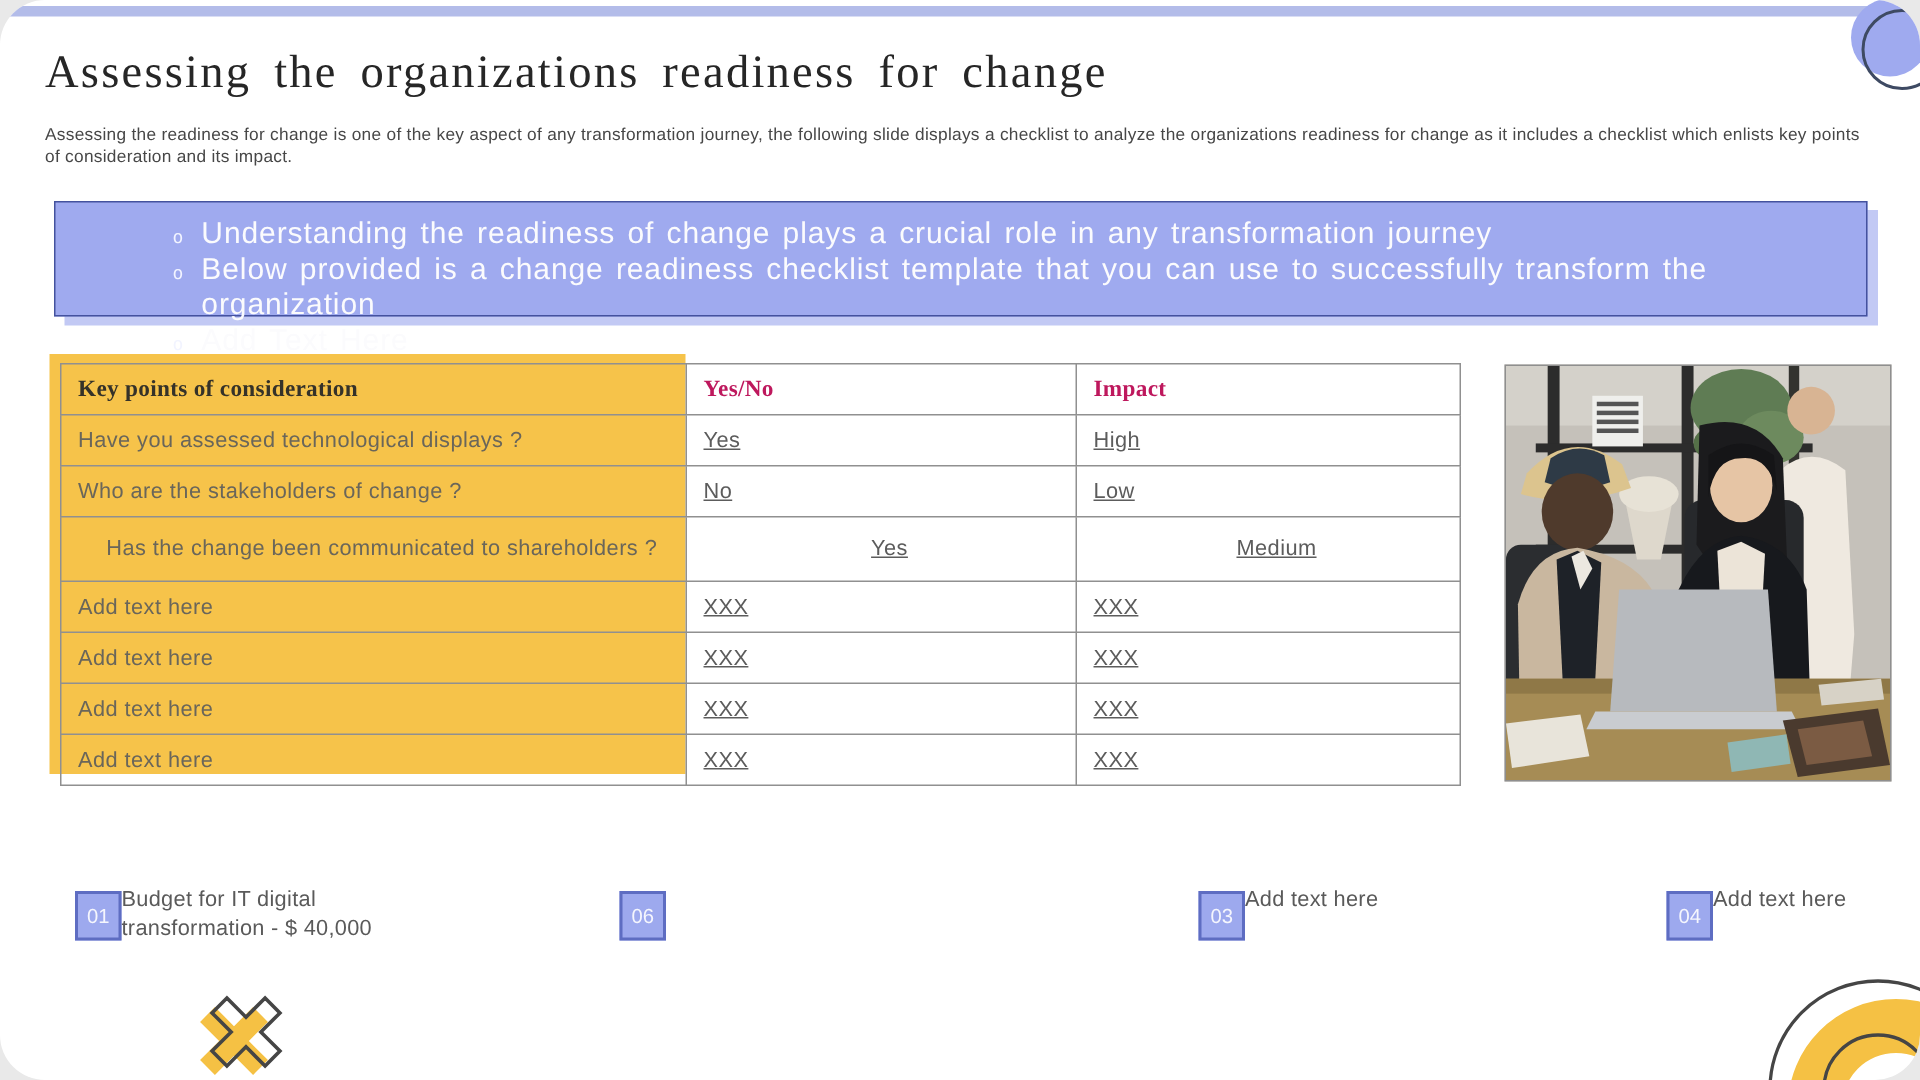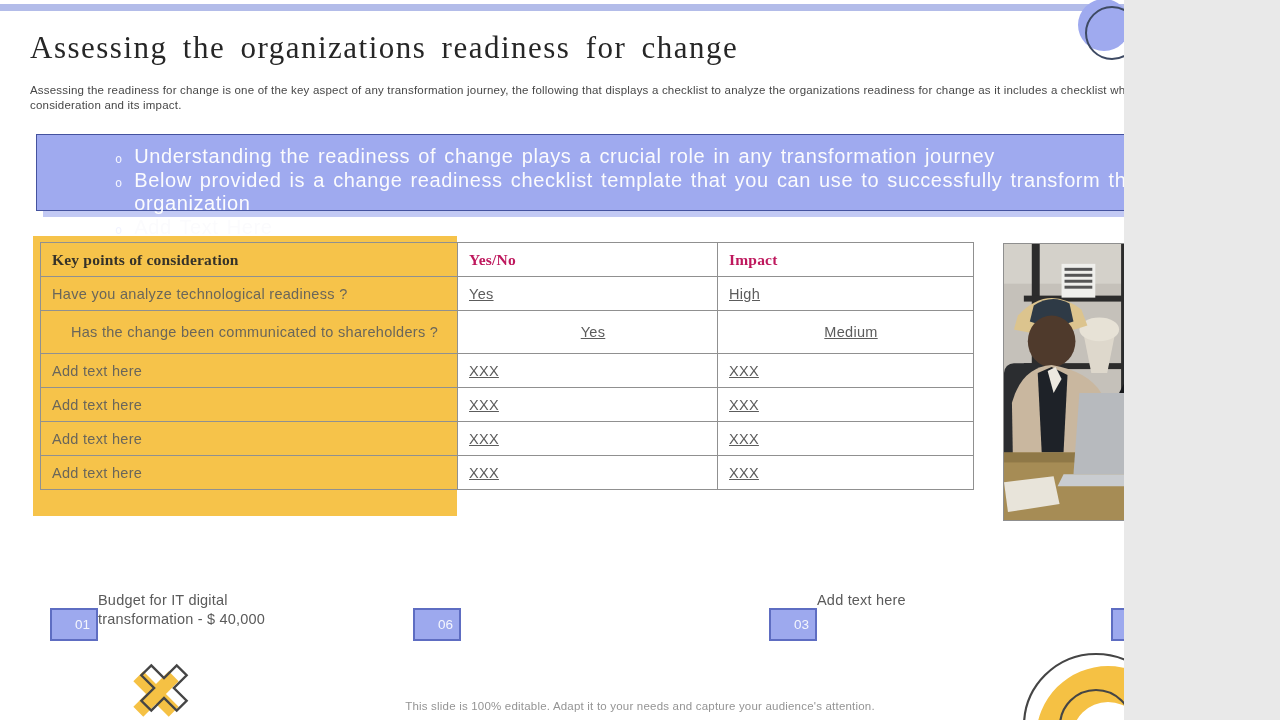--- a/index.html
+++ b/index.html
@@ -1,18 +1,18 @@
 <!DOCTYPE html>
 <html><head>
 <meta charset="utf-8">
 <style>
   html,body{margin:0;padding:0;background:#e9e9e9;}
   .slide{
-    position:relative;width:1124px;height:720px;background:#ffffff;
-    overflow:hidden;font-family:"Liberation Sans",sans-serif;
+    position:relative;width:1280px;height:720px;background:#ffffff;
+    overflow:hidden;font-family:"Liberation Sans",sans-serif;border-radius:30px;
   }
   
   .top-bar{position:absolute;left:0;top:4px;width:1280px;height:7px;background:#b3bce9;}
   .corner-circle{position:absolute;right:0;top:0;width:64px;height:62px;}
   
   .title{
     position:absolute;left:30px;top:30px;width:900px;
     font-family:"Liberation Serif",serif;font-size:31px;color:#262626;
     letter-spacing:1.5px;word-spacing:6px;
   }
@@ -61,27 +61,27 @@
   .photo-frame{
     position:absolute;left:1003px;top:243px;width:258px;height:278px;
     border:1px solid #8f8f8f;background:#c9c5be;box-sizing:border-box;
   }
   .photo-frame svg{display:block;width:100%;height:100%;}
   
   .stat{position:absolute;top:591px;display:flex;align-items:flex-start;}
   .stat-badge{
     width:27px;height:29px;background:#9da9ee;border:2px solid #5e6dc2;
     color:#f5f6fd;font-size:13.5px;display:flex;align-items:center;justify-content:center;
-    flex:0 0 auto;margin-top:17px;padding-left:17px;
+    flex:0 0 auto;margin-top:3px;
   }
   .stat-label{
     margin-left:0;font-size:14.5px;line-height:19px;color:#5a5a5a;
     letter-spacing:.2px;max-width:200px;
   }
-  .stat.s1{left:50px;}  .stat.s2{left:413px;}  .stat.s3{left:769px;}  .stat.s4{left:1111px;}
+  .stat.s1{left:50px;}  .stat.s2{left:413px;}  .stat.s3{left:799px;}  .stat.s4{left:1111px;}
   
   .x-deco{position:absolute;left:118px;top:658px;width:90px;height:62px;}
   .arc-deco{position:absolute;right:0;bottom:0;width:150px;height:102px;}
   
   .footer-note{
     position:absolute;left:0;top:700px;width:1280px;text-align:center;
     font-size:11.5px;color:#949494;letter-spacing:.2px;
   }
 </style>
 </head>
@@ -91,21 +91,21 @@
 
   <div class="top-bar"></div>
 
   <svg class="corner-circle" viewBox="0 0 64 62">
     <circle cx="44" cy="25" r="26" fill="#9faaef"></circle>
     <circle cx="52" cy="33" r="26" fill="none" stroke="#3e4a63" stroke-width="2"></circle>
   </svg>
 
   <div class="title">Assessing the organizations readiness for change</div>
 
-  <div class="subtitle">Assessing the readiness for change is one of the key aspect of any transformation journey, the following that displays a checklist to analyze the organizations readiness for change as it includes a checklist which enlists key points of consideration and its impact.</div>
+  <div class="subtitle">Assessing the readiness for change is one of the key aspect of any transformation journey, the following slide displays a checklist to analyze the organizations readiness for change as it includes a checklist which enlists key points of consideration and its impact.</div>
 
   <div class="callout">
     <div class="bullet-line">
       <span class="bullet-glyph">o</span>
       <span class="bullet-text">Understanding the readiness of change plays a crucial role in any transformation journey</span>
     </div>
     <div class="bullet-line">
       <span class="bullet-glyph">o</span>
       <span class="bullet-text">Below provided is a change readiness checklist template that you can use to successfully transform the organization</span>
     </div>
@@ -123,23 +123,28 @@
         <col class="c2">
         <col class="c3">
       </colgroup>
     <tbody>
         <tr>
       <th>Key points of consideration</th>
       <th class="plain">Yes/No</th>
       <th class="plain">Impact</th>
     </tr>
     <tr>
-      <td>Have you analyze technological readiness ?</td>
+      <td>Have you assessed technological displays ?</td>
       <td class="val">Yes</td>
       <td class="val">High</td>
+    </tr>
+    <tr>
+      <td>Who are the stakeholders of change ?</td>
+      <td class="val">No</td>
+      <td class="val">Low</td>
     </tr>
     <tr class="tall">
       <td>Has the change been communicated to shareholders ?</td>
       <td class="val">Yes</td>
       <td class="val">Medium</td>
     </tr>
     <tr>
       <td>Add text here</td>
       <td class="val">XXX</td>
       <td class="val">XXX</td>
@@ -239,15 +244,14 @@
   <svg class="x-deco" viewBox="0 0 90 62">
     <path d="M -25 -7 L -7 -7 L -7 -25 L 7 -25 L 7 -7 L 25 -7 L 25 7 L 7 7 L 7 25 L -7 25 L -7 7 L -25 7 Z" transform="translate(38 36) rotate(45)" fill="#f5c144"></path>
     <path d="M -25 -7 L -7 -7 L -7 -25 L 7 -25 L 7 -7 L 25 -7 L 25 7 L 7 7 L 7 25 L -7 25 L -7 7 L -25 7 Z" transform="translate(46 30) rotate(45)" fill="none" stroke="#454545" stroke-width="2.4"></path>
   </svg>
 
   <svg class="arc-deco" viewBox="0 0 150 102">
     <path d="M 50 108 A 72 72 0 0 1 194 108 L 158 108 A 36 36 0 0 0 86 108 Z" transform="translate(12 12)" fill="#f5c144"></path>
     <path d="M 50 108 A 72 72 0 0 1 194 108 L 158 108 A 36 36 0 0 0 86 108 Z" fill="none" stroke="#454545" stroke-width="2.2"></path>
   </svg>
 
-  <div class="footer-note">This slide is 100% editable. Adapt it to your needs and capture your audience's attention.</div>
 
 </div>
 
 </body></html>

